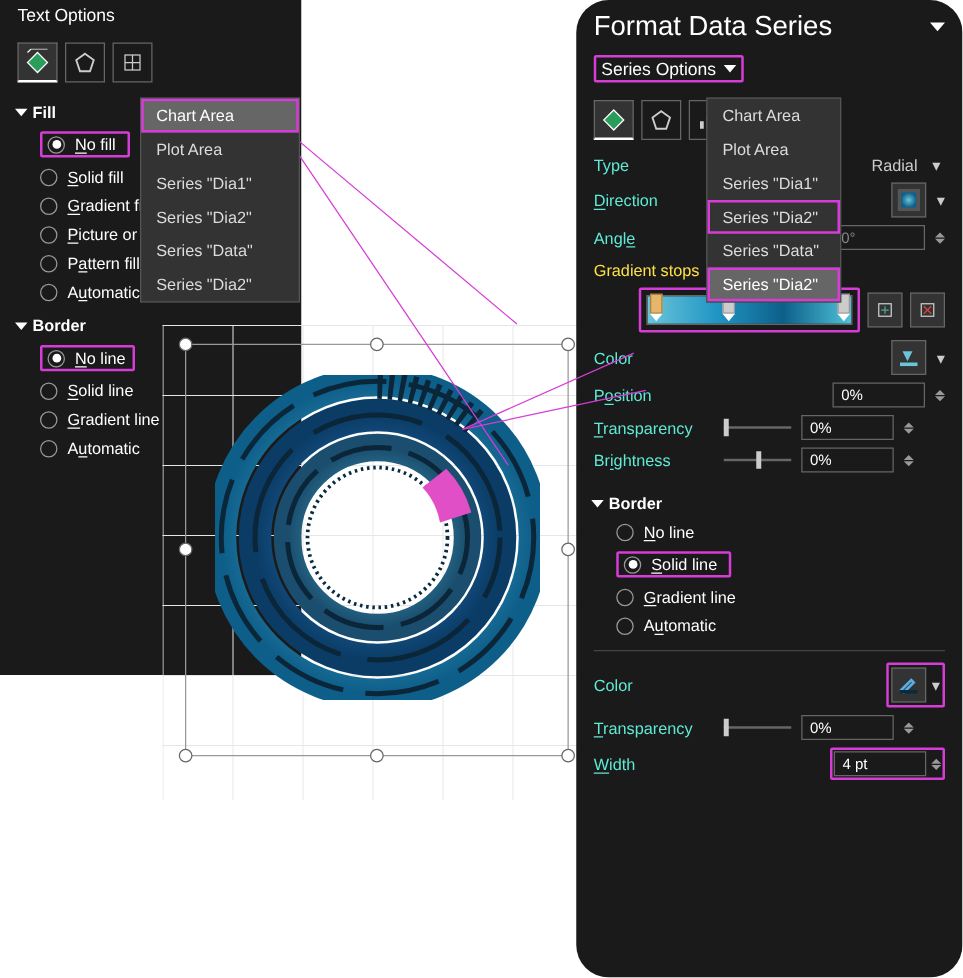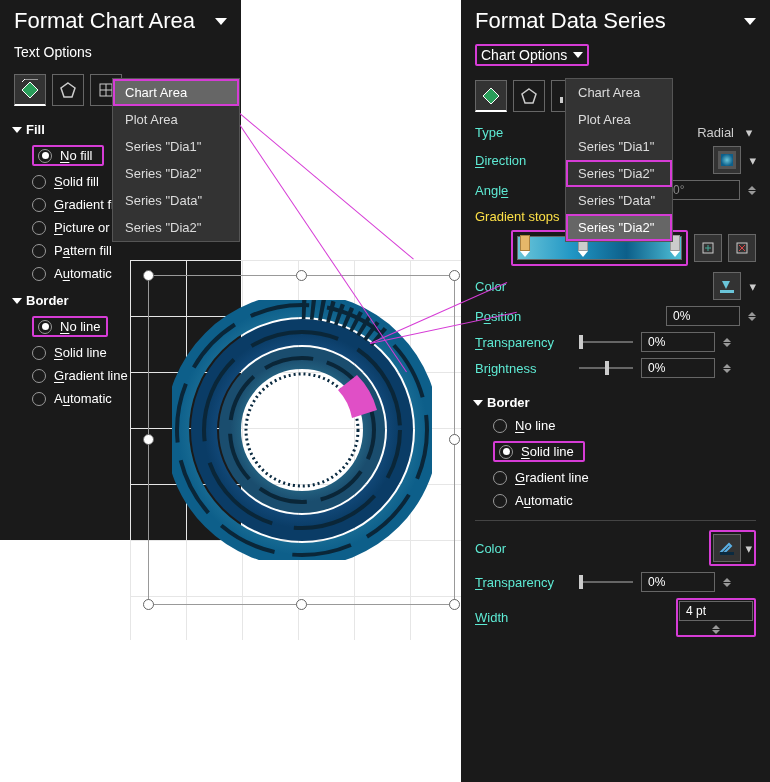--- a/index.html
+++ b/index.html
@@ -1,19 +1,19 @@
 <!DOCTYPE html>
 <html><head>
 <meta charset="utf-8">
 <style>
   * { box-sizing: border-box; margin: 0; padding: 0; font-family: "Segoe UI", sans-serif; }
   body { background: #fff; width: 770px; height: 782px; position: relative; overflow: hidden; }
   .panel { background: #1a1a1a; color: #fff; position: absolute; }
   .panel-left { left: 0; top: 0; width: 241px; height: 540px; }
-  .panel-right { right: 0; top: 0; width: 309px; height: 782px; }
+  .panel-right { right: 0; top: 0; width: 309px; height: 782px; border-radius: 26px; }
   .panel-title { font-size: 22px; font-weight: 300; padding: 8px 14px 6px; color: #fff; display:flex; justify-content:space-between; align-items:center;}
   .options-row { display: flex; gap: 18px; padding: 4px 14px 8px; font-size: 14px; }
   .option-link { color: #fff; text-decoration: none; display: flex; align-items: center; gap: 6px; }
   .chev { width: 0; height: 0; border-left: 5px solid transparent; border-right: 5px solid transparent; border-top: 6px solid #fff; display: inline-block; }
   .hl { border: 2px solid #d63cd6; padding: 1px 4px; border-radius: 2px; }
   .icons-row { display: flex; gap: 6px; padding: 6px 14px 10px; align-items:center;}
   .shape-btn { width: 32px; height: 32px; border: 1px solid #666; display:flex; align-items:center; justify-content:center; }
   .shape-btn.active { background:#333; border-bottom:2px solid #fff;}
   .section-hdr { display:flex; align-items:center; gap:6px; padding: 6px 14px; font-size: 13px; font-weight:600;}
   .tri { width:0;height:0;border-top:5px solid transparent;border-bottom:5px solid transparent;border-left:6px solid #fff; transform:rotate(90deg);}
@@ -48,24 +48,20 @@
   .sep { height:1px; background:#444; margin:6px 14px;}
   .checkbox { width:13px;height:13px;border:1px solid #888;display:inline-block;}
   .pink-line { position:absolute; background:none; border-top:1.5px solid #d63cd6; transform-origin:left center; z-index:40;}
   svg { display:block;}
   .close-chev{ width:0;height:0;border-left:6px solid transparent;border-right:6px solid transparent;border-top:7px solid #fff;}
 </style>
 </head>
 <body>
 
 <div class="panel panel-left">
-  <div class="panel-title">
-    <span>Format Chart Area</span>
-    <span class="close-chev"></span>
-  </div>
   <div class="options-row">
     <span class="option-link">Text Options</span>
   </div>
   <div class="icons-row">
     <div class="shape-btn active">
       <svg width="22" height="22">
           <polygon points="11,3 19,11 11,19 3,11" fill="#2a9d5a" stroke="#fff" stroke-width="1"></polygon>
           <path d="M3 3 L6 0 L19 0" stroke="#fff" fill="none"></path>
         </svg>
     </div>
@@ -196,21 +192,21 @@
 <div class="pink-line" style="left:370px;top:343px;width:150px;transform:rotate(-12deg);"></div>
 <div class="pink-line" style="left:370px;top:343px;width:150px;transform:rotate(-24deg);"></div>
 
 <div class="panel panel-right">
   <div class="panel-title">
     <span>Format Data Series</span>
     <span class="close-chev"></span>
   </div>
   <div class="options-row">
     <span class="hl" style="display:inline-flex;align-items:center;gap:6px;">
-      <span>Chart Options</span>
+      <span>Series Options</span>
         <span class="chev"></span>
     </span>
   </div>
   <div class="icons-row">
     <div class="shape-btn active">
       <svg width="22" height="22">
           <polygon points="11,3 19,11 11,19 3,11" fill="#2a9d5a" stroke="#fff"></polygon>
         </svg>
     </div>
     <div class="shape-btn">
@@ -377,21 +373,21 @@
       </div>
     <input class="form-val" value="0%" style="">
     <div class="spinner">
         <span class="up"></span>
         <span class="dn"></span>
       </div>
   </div>
   <div class="form-row">
     <span class="form-label"><span class="u">W</span>idth</span>
     <span style="flex:1"></span>
-    <div class="hl" style="display:flex;align-items:center;gap:4px;padding:1px;flex-direction:column;">
+    <div class="hl" style="display:flex;align-items:center;gap:4px;padding:1px;">
       <input class="form-val" value="4 pt" style="">
       <div class="spinner">
           <span class="up"></span>
           <span class="dn"></span>
         </div>
     </div>
   </div>
 </div>
 
 <div class="dropdown" style="left:565px; top:78px; width:108px;">

